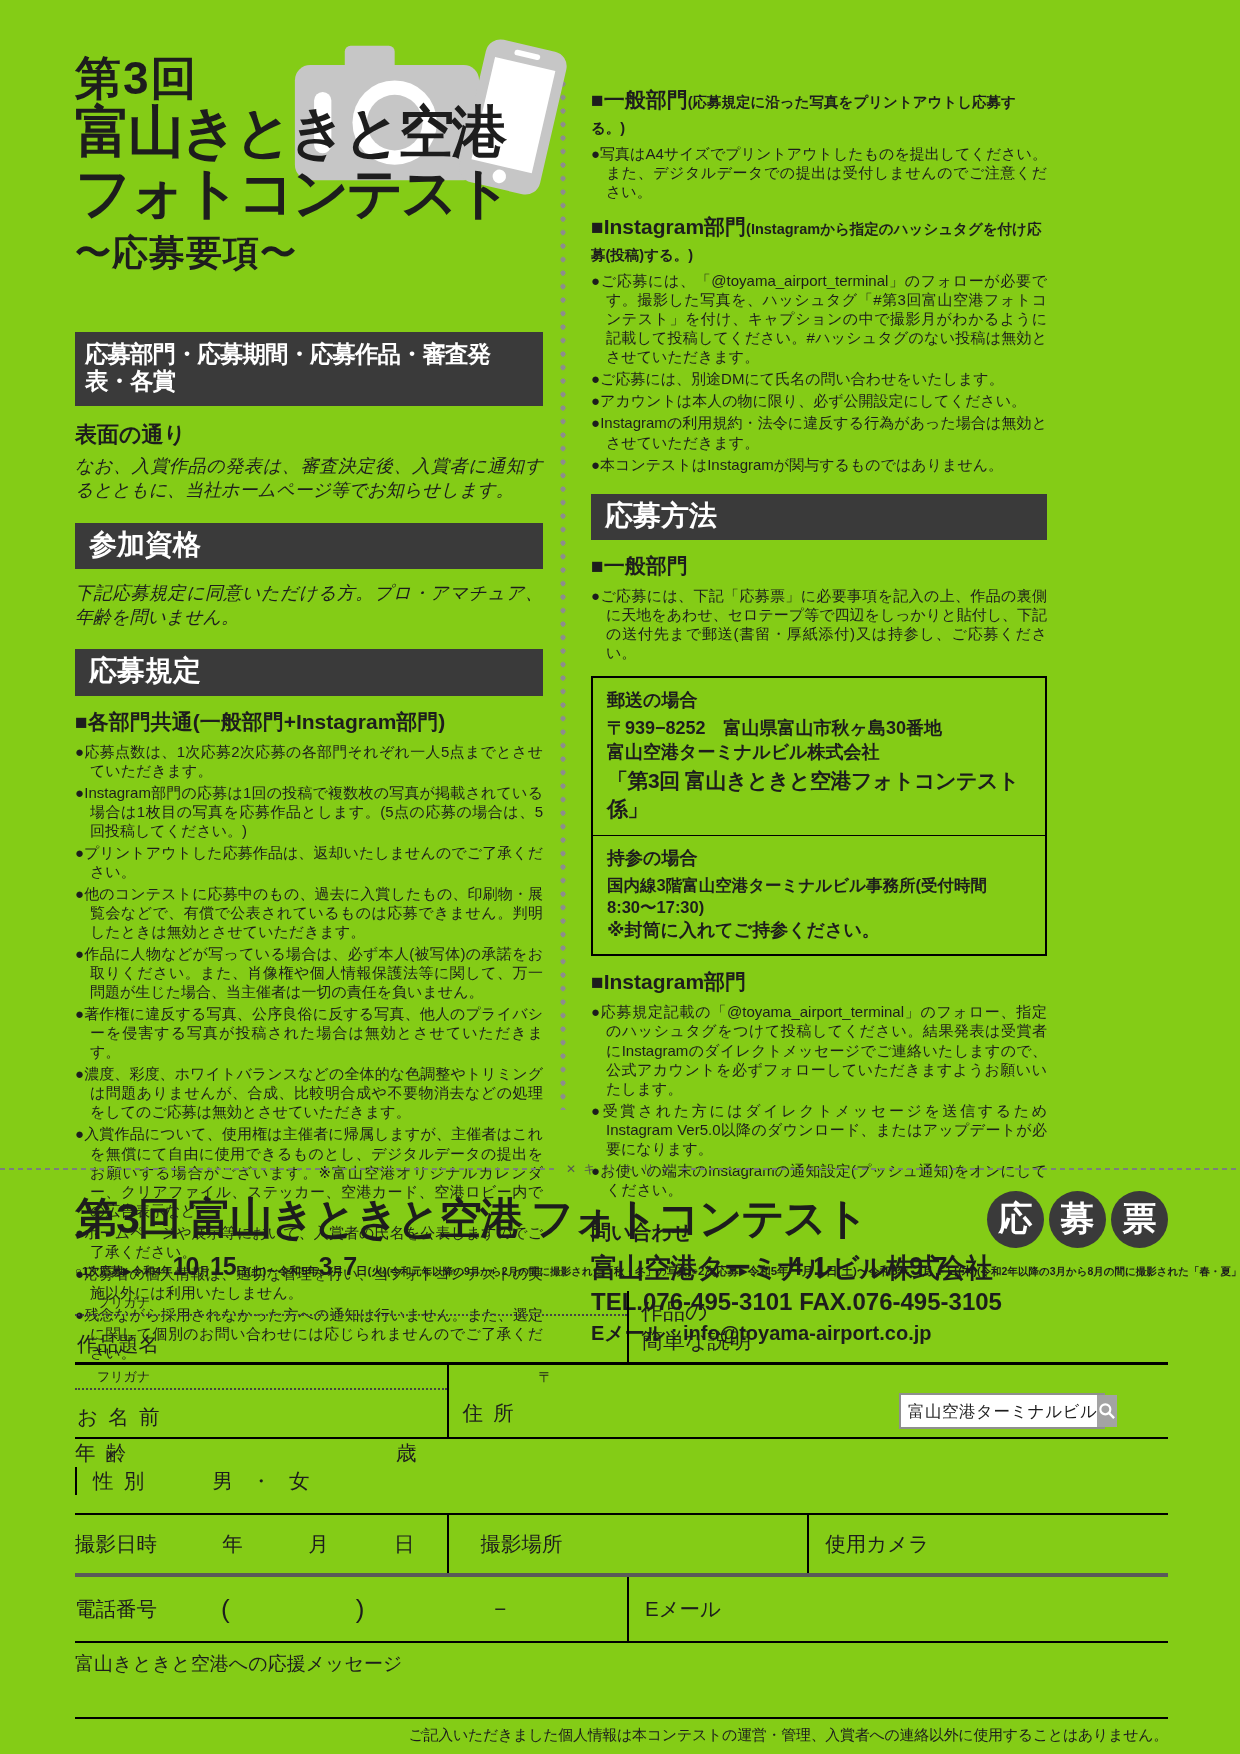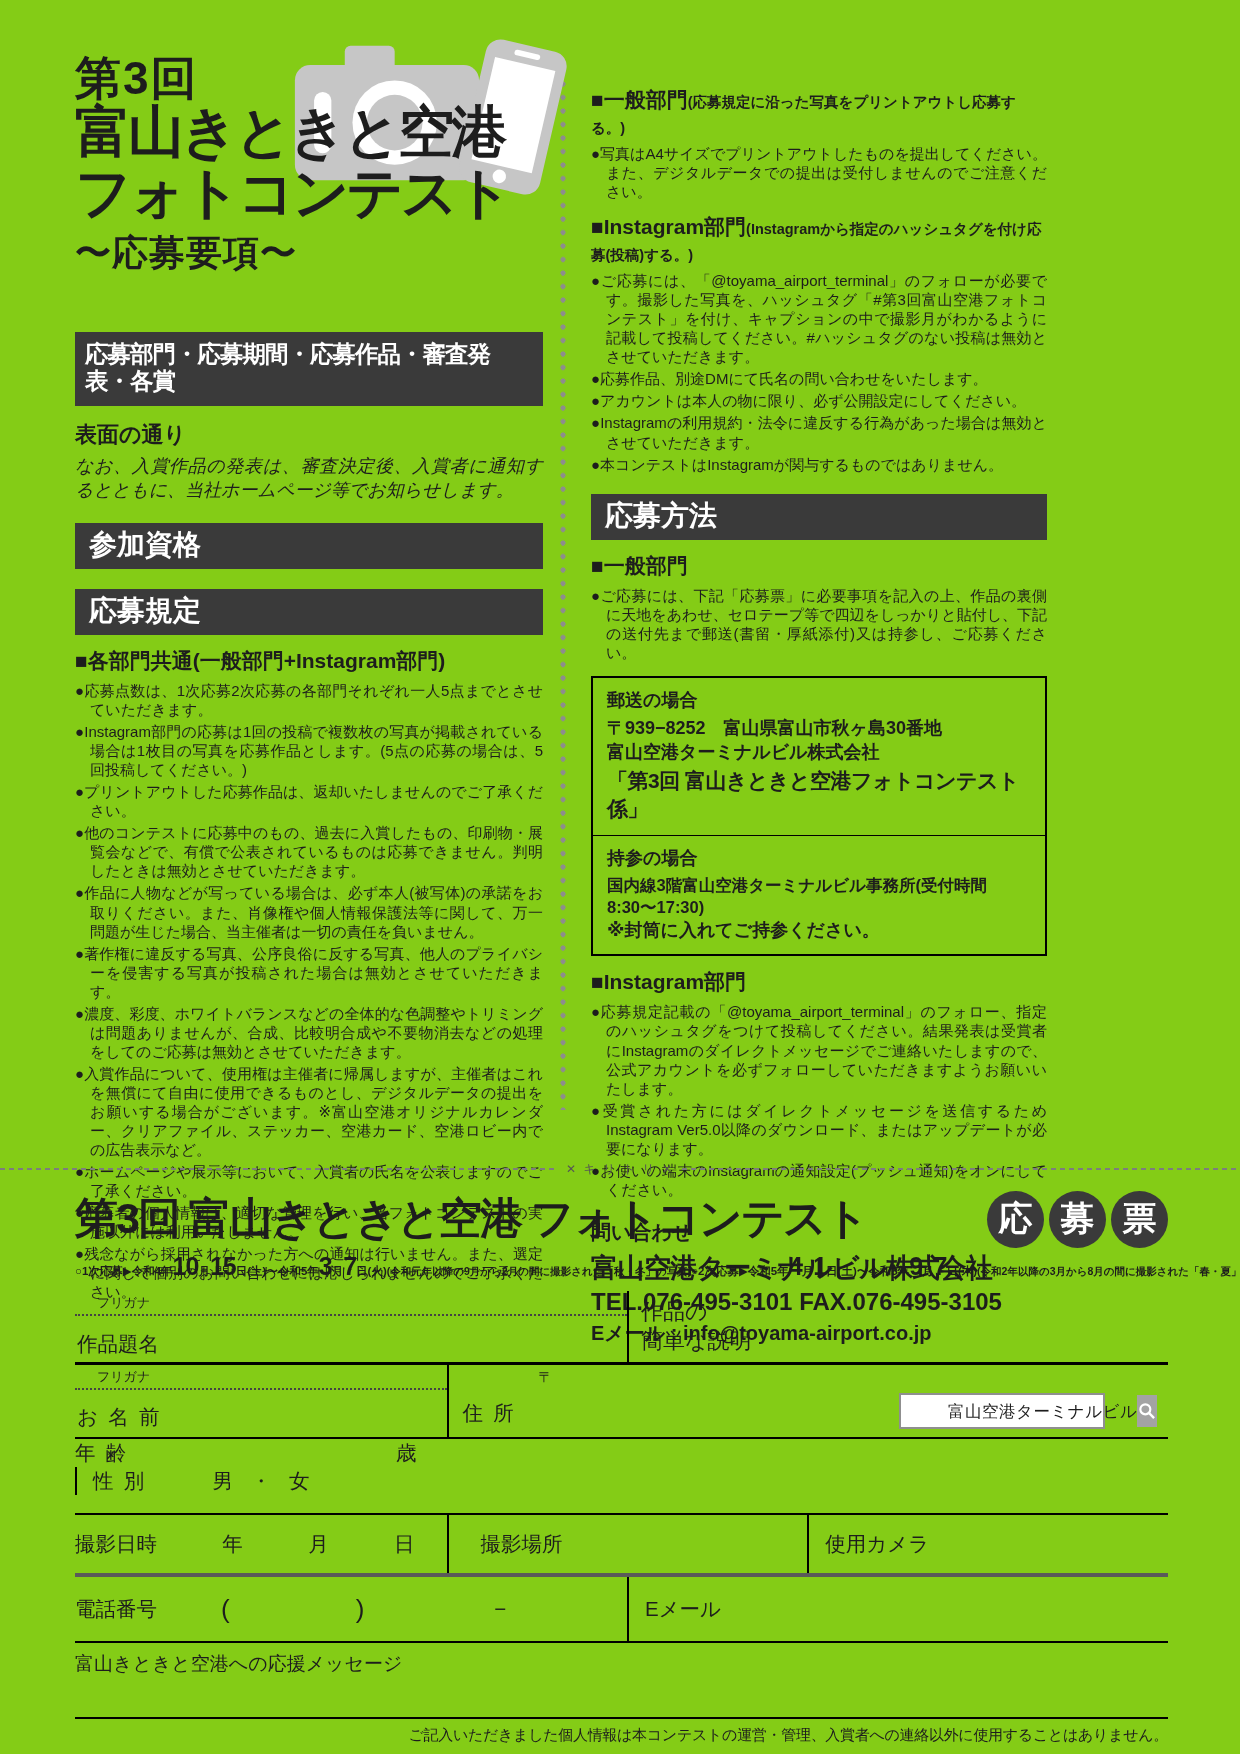--- a/index.html
+++ b/index.html
@@ -51,21 +51,21 @@
 
   .inq-label { font-size:20px; font-weight:bold; margin:20px 0 4px; }
   .inq-company { font-size:27px; font-weight:bold; letter-spacing:-0.5px; }
   .inq-tel { font-size:24px; font-weight:bold; margin-top:2px; }
   .inq-mail { font-size:20px; font-weight:bold; margin-top:4px; }
 
   .searchbar {
     margin:46px -58px 0 auto; width:206px; height:36px; display:flex;
     border:2px solid #8f8f8f; background:#fff;
   }
-  .search-text { flex:1; font-size:16.5px; line-height:32px; padding-left:7px; white-space:nowrap; letter-spacing:0.5px;margin-left:40px; }
+  .search-text { flex:1; font-size:16.5px; line-height:32px; padding-left:7px; white-space:nowrap; letter-spacing:0.5px; }
   .search-btn { width:34px; background:#a3a3a3; display:flex; align-items:center; justify-content:center; }
   .search-btn svg { width:20px; height:20px; }
 
   
   .cutline { display:flex; align-items:center; height:22px; margin-top:2px; }
   .cutline .dash { flex:1; height:2px;
     background:repeating-linear-gradient(90deg,#7d7d7d 0 5px,transparent 5px 9px); }
   .cutline .cut-label { font-size:12px; color:#555; padding:0 8px; letter-spacing:2px; white-space:nowrap; }
 
   
@@ -142,20 +142,21 @@
         <div class="t-main">富山きときと空港</div>
         <div class="t-main">フォトコンテスト</div>
         <div class="t-sub">〜応募要項〜</div>
       </div>
 
       <div class="banner long">応募部門・応募期間・応募作品・審査発表・各賞</div>
       <div class="sub-head">表面の通り</div>
       <p class="body-p">なお、入賞作品の発表は、審査決定後、入賞者に通知するとともに、当社ホームページ等でお知らせします。</p>
 
       <div class="banner">参加資格</div>
+      <p class="body-p">下記応募規定に同意いただける方。プロ・アマチュア、年齢を問いません。</p>
 
       <div class="banner">応募規定</div>
       <div class="sec-head">■各部門共通(一般部門+Instagram部門)</div>
       <div>
         <p class="bullet">●応募点数は、1次応募2次応募の各部門それぞれ一人5点までとさせていただきます。</p>
         <p class="bullet">●Instagram部門の応募は1回の投稿で複数枚の写真が掲載されている場合は1枚目の写真を応募作品とします。(5点の応募の場合は、5回投稿してください。)</p>
         <p class="bullet">●プリントアウトした応募作品は、返却いたしませんのでご了承ください。</p>
         <p class="bullet">●他のコンテストに応募中のもの、過去に入賞したもの、印刷物・展覧会などで、有償で公表されているものは応募できません。判明したときは無効とさせていただきます。</p>
         <p class="bullet">●作品に人物などが写っている場合は、必ず本人(被写体)の承諾をお取りください。また、肖像権や個人情報保護法等に関して、万一問題が生じた場合、当主催者は一切の責任を負いません。</p>
         <p class="bullet">●著作権に違反する写真、公序良俗に反する写真、他人のプライバシーを侵害する写真が投稿された場合は無効とさせていただきます。</p>
@@ -170,21 +171,21 @@
     <div class="v-dots"></div>
 
     <div class="col-right">
 
       <div class="sec-head"><span>■一般部門</span><span class="head-note">(応募規定に沿った写真をプリントアウトし応募する。)</span></div>
       <p class="bullet">●写真はA4サイズでプリントアウトしたものを提出してください。また、デジタルデータでの提出は受付しませんのでご注意ください。</p>
 
       <div class="sec-head"><span>■Instagram部門</span><span class="head-note">(Instagramから指定のハッシュタグを付け応募(投稿)する。)</span></div>
       <div>
         <p class="bullet">●ご応募には、「@toyama_airport_terminal」のフォローが必要です。撮影した写真を、ハッシュタグ「#第3回富山空港フォトコンテスト」を付け、キャプションの中で撮影月がわかるように記載して投稿してください。#ハッシュタグのない投稿は無効とさせていただきます。</p>
-        <p class="bullet">●応募作品、別途DMにて氏名の問い合わせをいたします。</p>
+        <p class="bullet">●ご応募には、別途DMにて氏名の問い合わせをいたします。</p>
         <p class="bullet">●アカウントは本人の物に限り、必ず公開設定にしてください。</p>
         <p class="bullet">●Instagramの利用規約・法令に違反する行為があった場合は無効とさせていただきます。</p>
         <p class="bullet">●本コンテストはInstagramが関与するものではありません。</p>
       </div>
 
       <div class="banner">応募方法</div>
 
       <div class="sec-head">■一般部門</div>
       <p class="bullet">●ご応募には、下記「応募票」に必要事項を記入の上、作品の裏側に天地をあわせ、セロテープ等で四辺をしっかりと貼付し、下記の送付先まで郵送(書留・厚紙添付)又は持参し、ご応募ください。</p>
 

